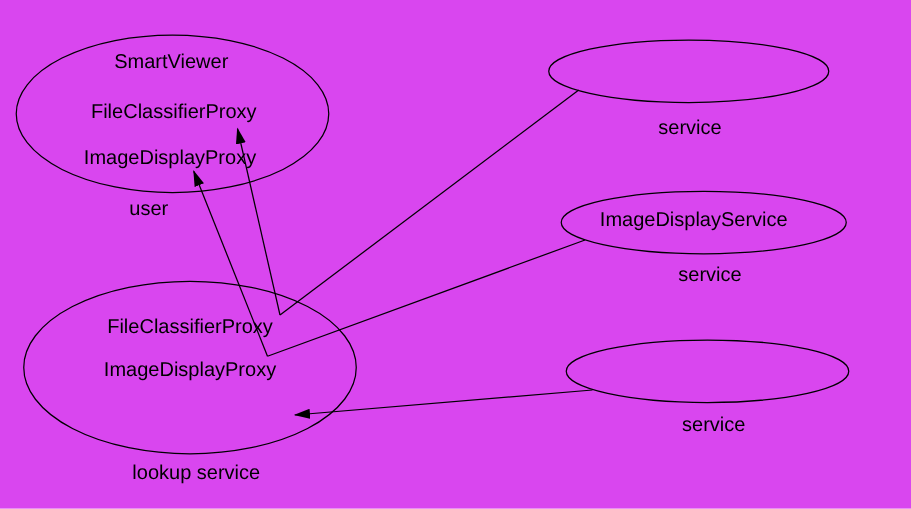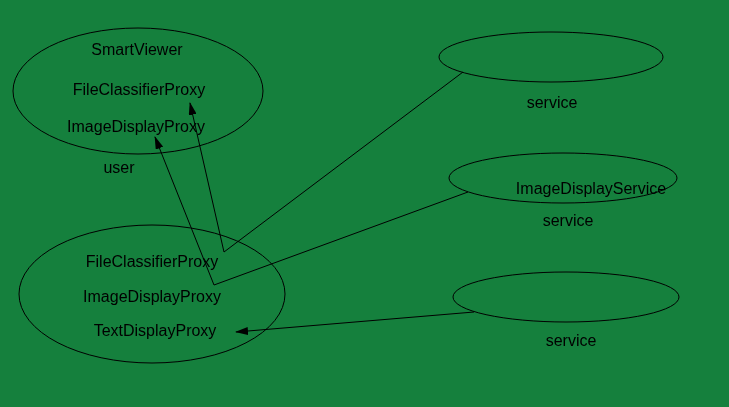--- a/index.html
+++ b/index.html
@@ -1,20 +1,20 @@
 <!DOCTYPE html>
 <html><head>
 <meta charset="utf-8">
 <style>
   html, body { margin: 0; padding: 0; background: #ffffff; }
   .canvas {
     position: relative;
     width: 729px;
     height: 407px;
-    background: #15803d;
+    background: #d946ef;
     font-family: "Liberation Sans", sans-serif;
     overflow: hidden;
   }
   .canvas svg {
     position: absolute;
     left: 0;
     top: 0;
   }
   .lbl {
     position: absolute;
@@ -50,22 +50,22 @@
     <line x1="474" y1="312" x2="236" y2="332" stroke="#000000" stroke-width="1" marker-end="url(#arrowhead)"></line>
   </svg>
 
   <div class="lbl" style="left:137px; top:50px;">SmartViewer</div>
   <div class="lbl" style="left:139px; top:90px;">FileClassifierProxy</div>
   <div class="lbl" style="left:136px; top:127px;">ImageDisplayProxy</div>
   <div class="lbl" style="left:119px; top:168px;">user</div>
 
   <div class="lbl" style="left:552px; top:103px;">service</div>
 
-  <div class="lbl" style="left:591px; top:177px;margin-top:12px;">ImageDisplayService</div>
+  <div class="lbl" style="left:555px; top:177px;">ImageDisplayService</div>
   <div class="lbl" style="left:568px; top:221px;">service</div>
 
   <div class="lbl" style="left:571px; top:341px;">service</div>
 
   <div class="lbl" style="left:152px; top:262px;">FileClassifierProxy</div>
   <div class="lbl" style="left:152px; top:297px;">ImageDisplayProxy</div>
-  <div class="lbl" style="left:155px; top:331px;">TextDisplayProxy</div>
+  <div class="lbl" style="left:157px; top:379px;">lookup service</div>
 
 </div>
 
 </body></html>

